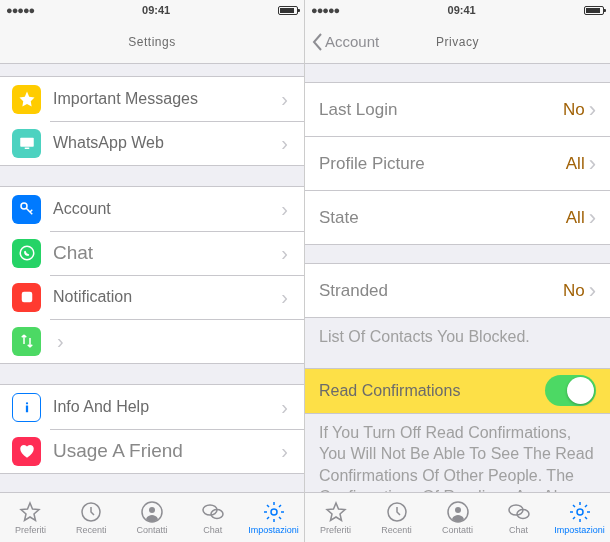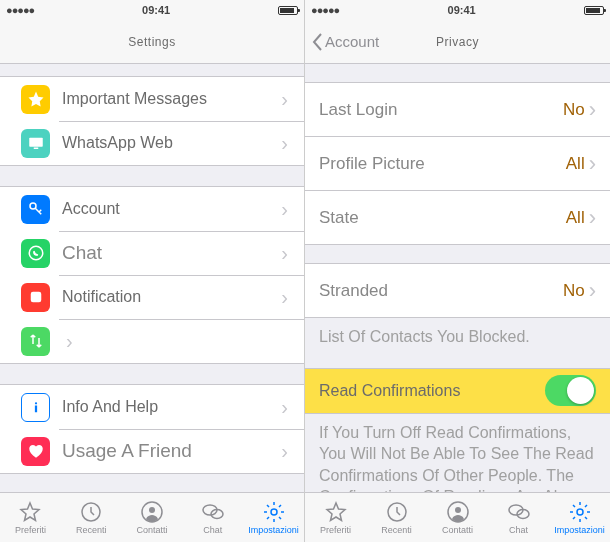--- a/index.html
+++ b/index.html
@@ -12,21 +12,21 @@
     .battery-icon { width: 20px; height: 9px; border: 1px solid #333; border-radius: 2px; position: relative; }
     .battery-icon::after { content: ''; position: absolute; right: -3px; top: 2px; width: 2px; height: 3px; background: #333; border-radius: 0 1px 1px 0; }
     .battery-icon::before { content: ''; position: absolute; left: 1px; top: 1px; width: 14px; height: 5px; background: #333; }
     .nav-bar { height: 44px; display: flex; align-items: center; justify-content: center; background: #f7f7f7; border-bottom: 1px solid #c8c7cc; position: relative; }
     .nav-title { font-size: 12px; font-weight: 500; color: #6b6b6b; letter-spacing: 0.5px; }
     .nav-back { position: absolute; left: 6px; display: flex; align-items: center; color: #8e8e93; font-size: 15px; }
     .nav-back svg { width: 12px; height: 20px; margin-right: 2px; }
     .content { flex: 1; overflow-y: auto; background: #efeff4; }
     .group { background: #fff; border-top: 1px solid #c8c7cc; border-bottom: 1px solid #c8c7cc; margin-top: 20px; }
     .group:first-child { margin-top: 12px; }
-    .row { display: flex; align-items: center; height: 44px; padding: 0 16px 0 12px; position: relative; margin-left: 9px; }
+    .row { display: flex; align-items: center; height: 44px; padding: 0 16px 0 12px; position: relative; }
     .row + .row::before { content: ''; position: absolute; left: 50px; right: 0; top: 0; height: 1px; background: #c8c7cc; }
     .row .icon { width: 29px; height: 29px; border-radius: 6px; margin-right: 12px; display: flex; align-items: center; justify-content: center; flex-shrink: 0; }
     .row .label { flex: 1; font-size: 16px; color: #6b6b6b; }
     .row.big .label { font-size: 19px; color: #888; }
     .chevron { color: #c7c7cc; font-size: 20px; margin-left: 4px; }
     .icon.yellow { background: #ffcc00; }
     .icon.teal { background: #4cd2c0; }
     .icon.blue-key { background: #007aff; }
     .icon.green { background: #25d366; }
     .icon.red { background: #ff3b30; }

